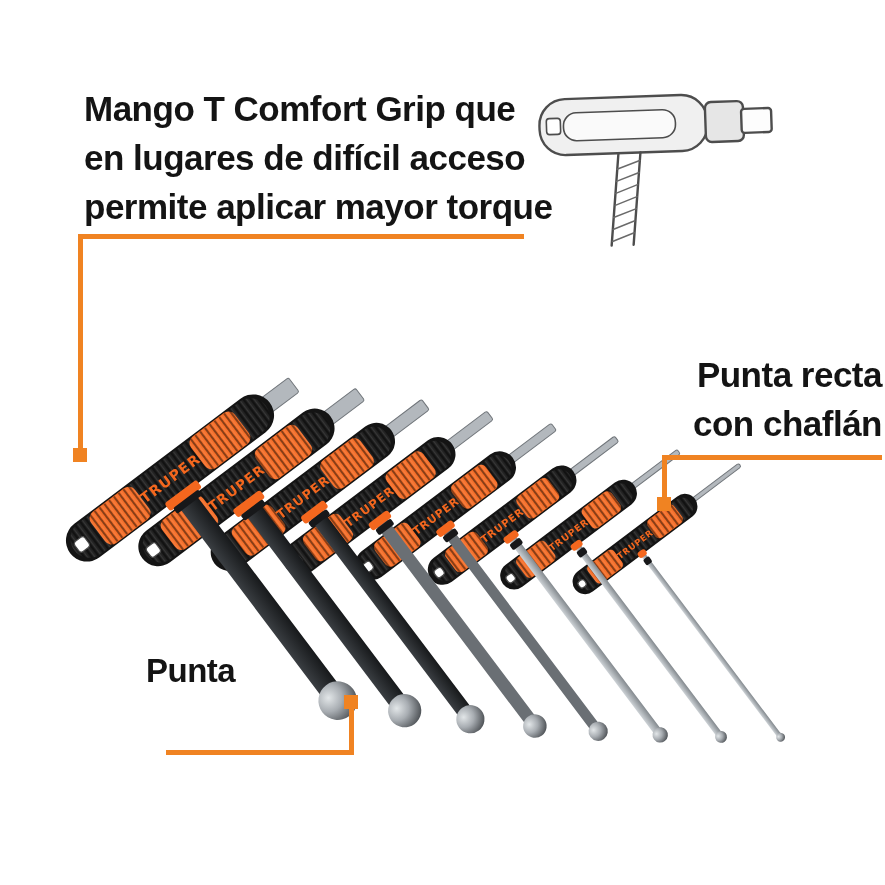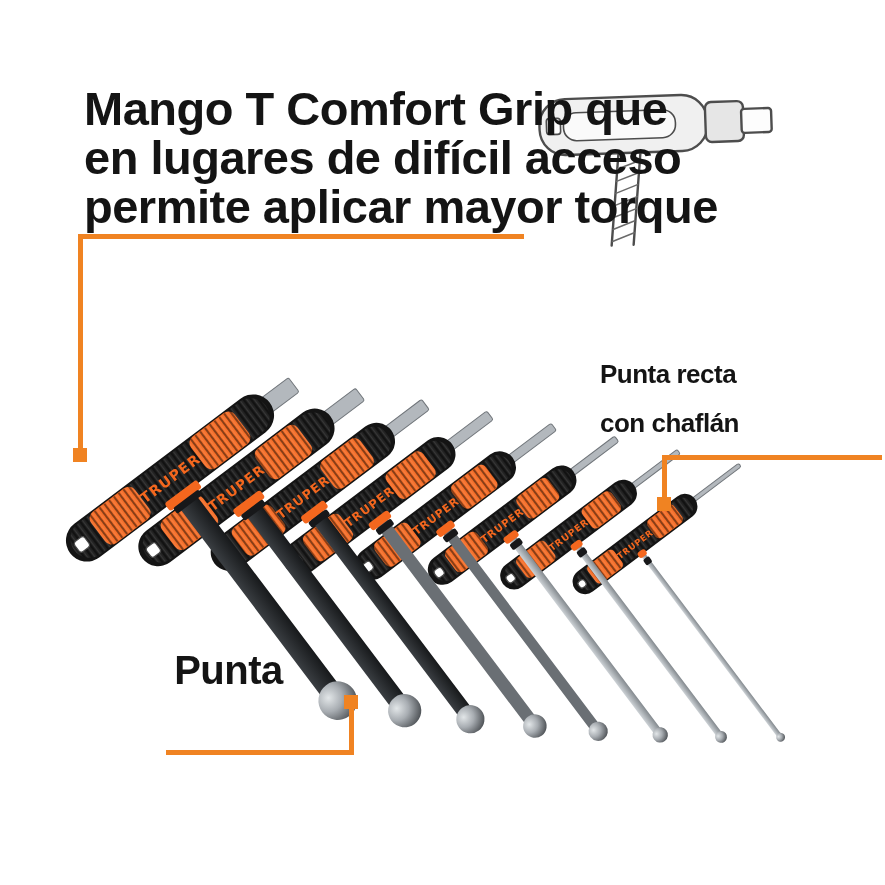--- a/index.html
+++ b/index.html
@@ -1,23 +1,23 @@
 <!DOCTYPE html>
 <html style="--background: #ffffff; --brand-orange: #F4671E; --callout-orange: #F08322; --text-black: #141414;"><head>
 <meta charset="utf-8">
 <style>
   html,body{margin:0;padding:0;background:#fff;}
   .stage{
     position:relative;width:885px;height:885px;background:var(--background,#ffffff);
     font-family:"Liberation Sans",sans-serif;overflow:hidden;
   }
   .caption{position:absolute;font-weight:700;color:var(--text-black,#141414);z-index:5;letter-spacing:-0.5px;}
-  #cap-grip{left:84px;top:84px;font-size:47px;line-height:49px;}
-  #cap-straight{left:600px;top:350px;width:282px;font-size:26px;line-height:49px;text-align:left;}
-  #cap-ball{left:146px;top:646px;width:165px;font-size:40px;line-height:49px;text-align:center;}
+  #cap-grip{left:84px;top:84px;font-size:35px;line-height:49px;}
+  #cap-straight{left:600px;top:350px;width:282px;font-size:35px;line-height:49px;text-align:right;}
+  #cap-ball{left:146px;top:646px;width:165px;font-size:33px;line-height:49px;}
   .cl{position:absolute;background:var(--callout-orange,#F08322);z-index:4;}
   .sq{position:absolute;width:14px;height:14px;background:var(--callout-orange,#F08322);z-index:4;}
   #clA-h{left:78px;top:234px;width:446px;height:5px;}
   #clA-v{left:78px;top:234px;width:5px;height:218px;}
   #clA-sq{left:73px;top:448px;}
   #clB-h{left:662px;top:455px;width:220px;height:5px;}
   #clB-v{left:662px;top:455px;width:5px;height:46px;}
   #clB-sq{left:657px;top:497px;}
   #clC-h{left:166px;top:750px;width:183px;height:5px;}
   #clC-v{left:349px;top:707px;width:5px;height:48px;}

